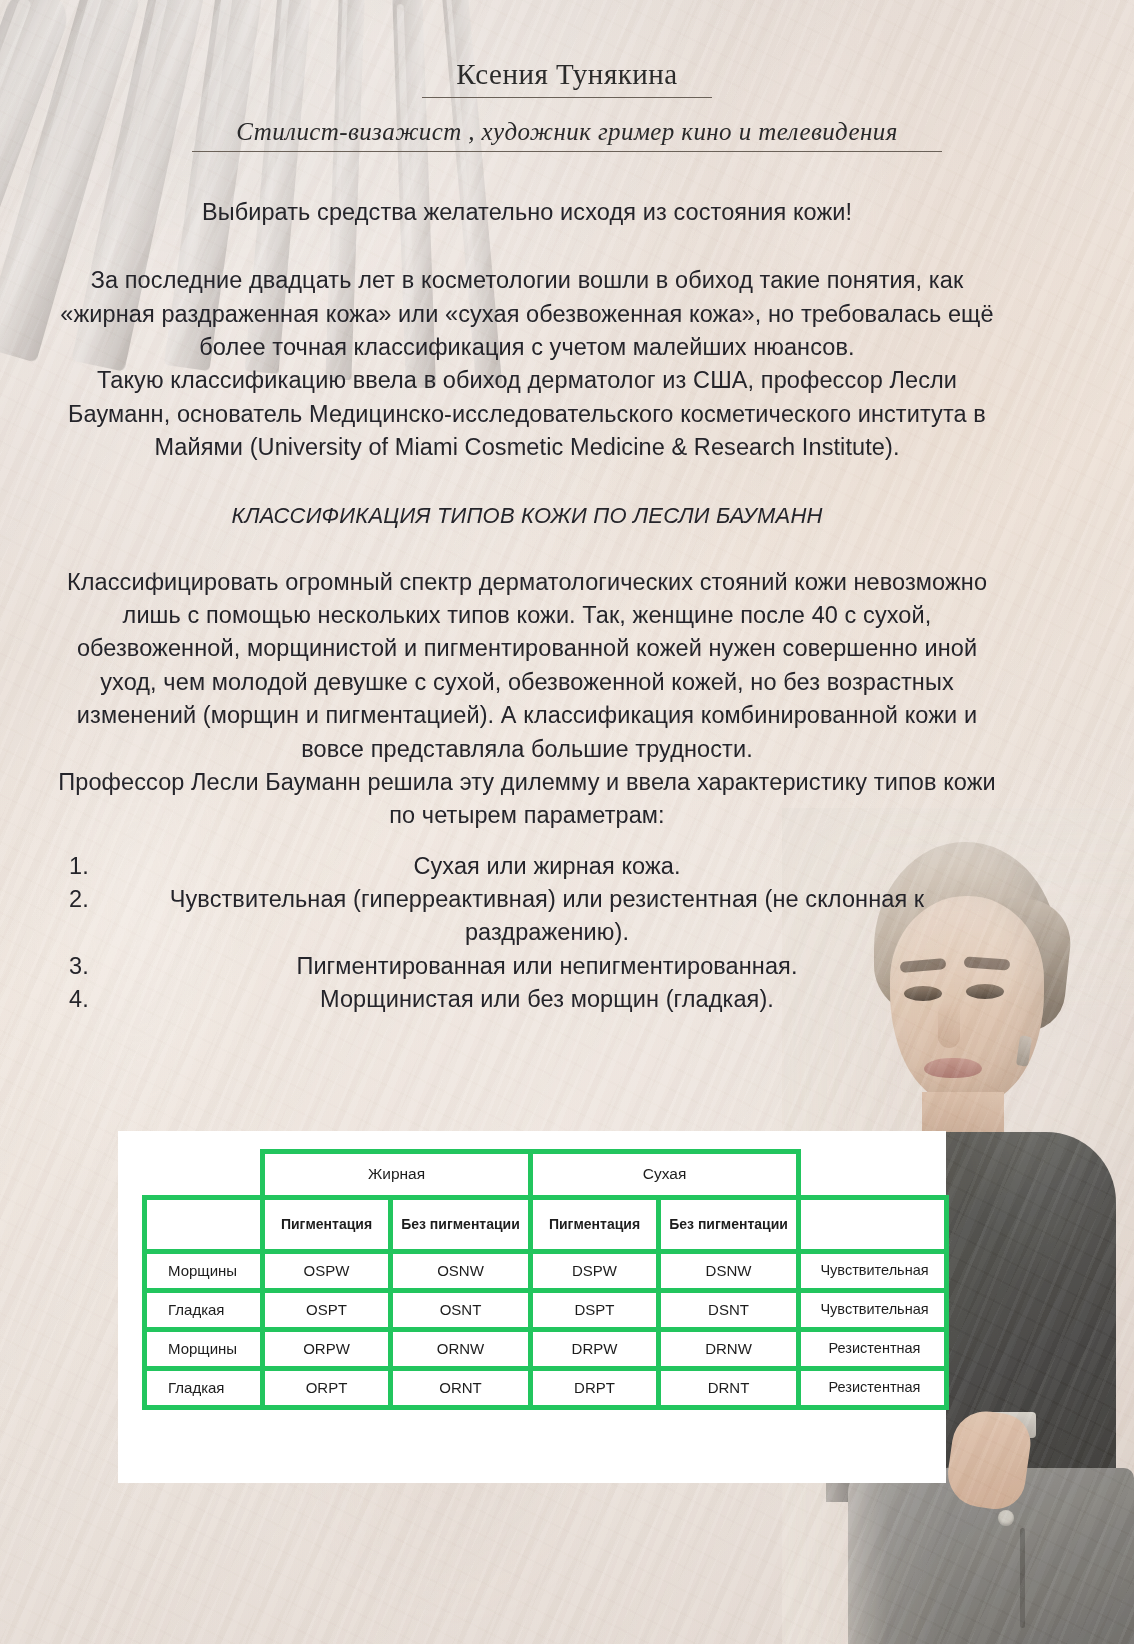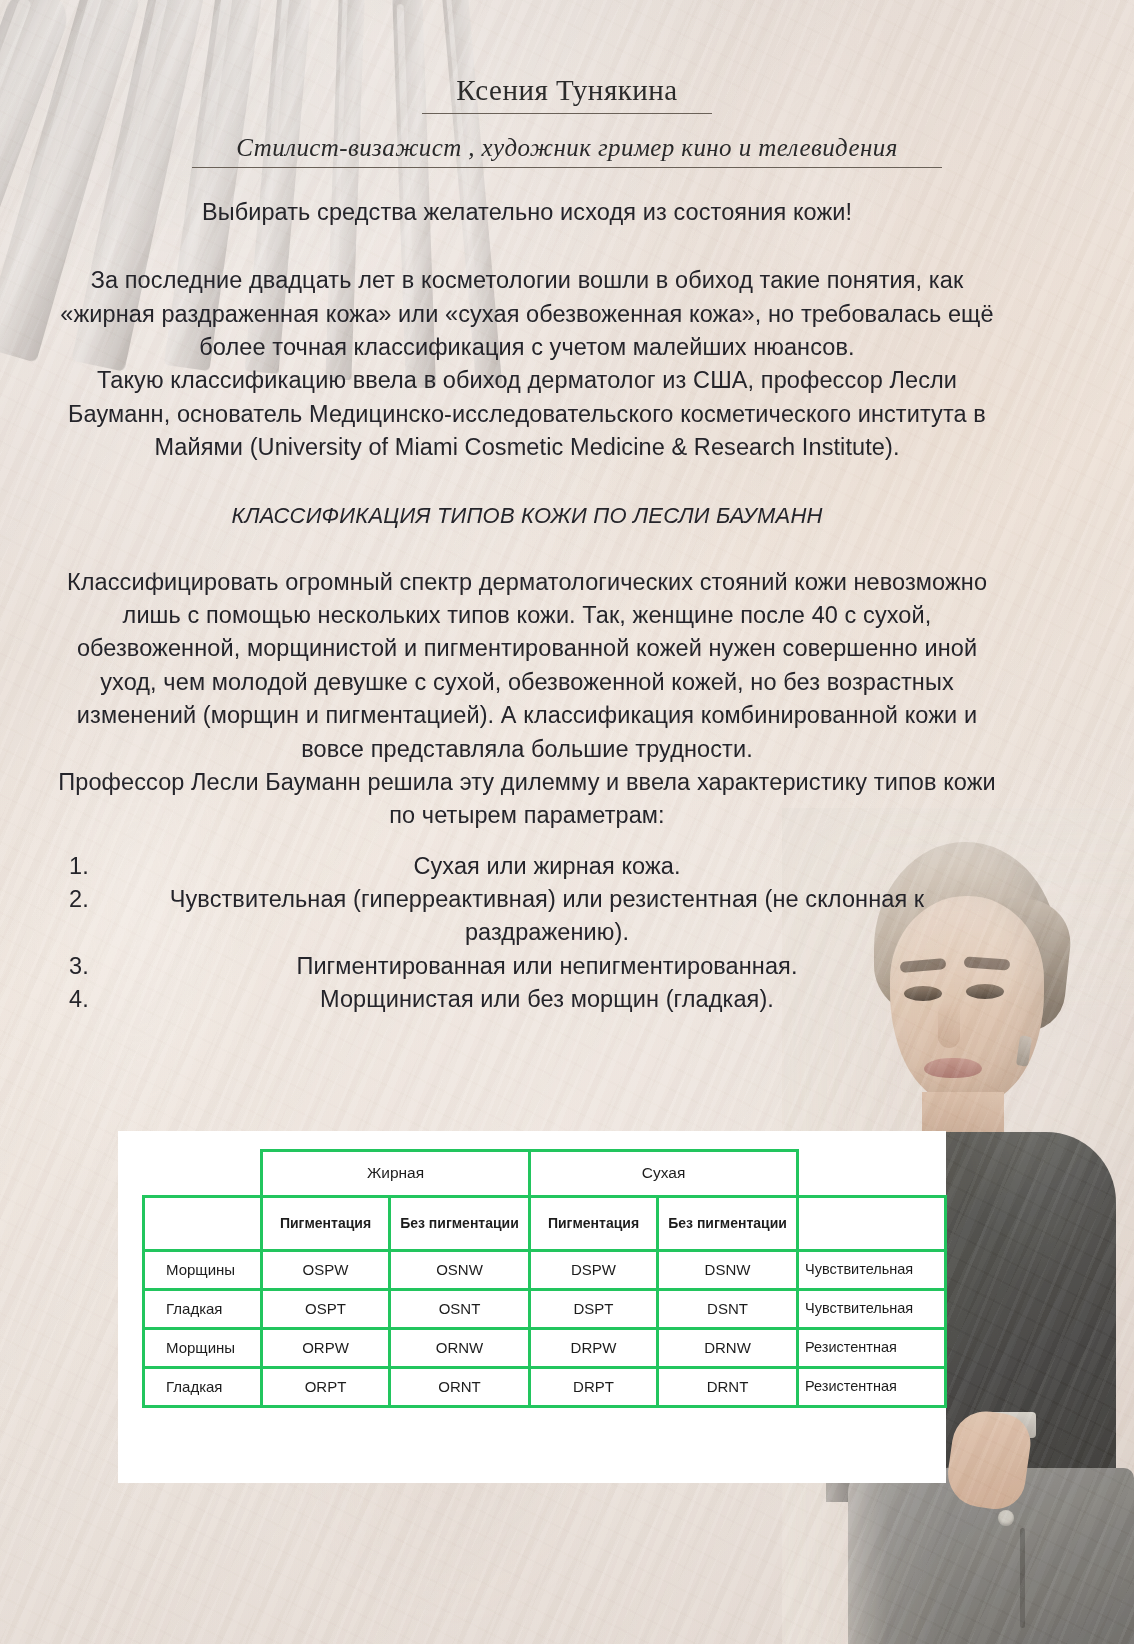--- a/index.html
+++ b/index.html
@@ -203,21 +203,21 @@
   .person .photo-fade {
     position: absolute; inset: 0;
     background:
       linear-gradient(90deg, rgba(233,225,217,.98) 0%, rgba(233,225,217,.70) 12%, rgba(233,225,217,.12) 30%, rgba(233,225,217,0) 48%),
       linear-gradient(180deg, rgba(233,225,217,.98) 0%, rgba(233,225,217,.55) 9%, rgba(233,225,217,0) 24%);
   }
 
   
   .hdr {
     position: absolute;
-    left: 0; top: 16px; width: 1134px;
+    left: 0; top: 0; width: 1134px;
     text-align: center;
     z-index: 6;
   }
   .hdr-name {
     font-family: "Liberation Serif", serif;
     font-size: 29px;
     letter-spacing: .5px;
     color: #2b2b2b;
     margin: 58px auto 0;
     width: 290px;
@@ -291,32 +291,32 @@
     letter-spacing: .1px;
   }
   table.baumann {
     border-collapse: collapse;
     width: 762px;
     font-size: 15px;
     color: #1d1d1d;
     table-layout: fixed;
   }
   table.baumann td, table.baumann th {
-    border: 3px solid #22c55e;
+    border: 5px solid #22c55e;
     text-align: center;
     font-weight: normal;
     padding: 4px 2px;
     line-height: 1.18;
   }
   table.baumann .grp { height: 46px; font-size: 15.5px; }
   table.baumann .sub { height: 54px; font-weight: bold; font-size: 14px; margin-left: 8px; }
   table.baumann .blank { border: none; }
   table.baumann tbody td { height: 39px; }
   table.baumann td.rowlabel { text-align: left; padding-left: 21px; }
-  table.baumann td.sens { text-align: left; padding-left: 6px; font-size: 14.5px; }
+  table.baumann td.sens { text-align: center; padding-left: 6px; font-size: 14.5px; }
   .col-a { width: 118px; }
   .col-b { width: 128px; }
   .col-c { width: 140px; }
   .col-d { width: 128px; }
   .col-e { width: 140px; }
   .col-f { width: 148px; }
 </style>
 </head>
 <body>
 

